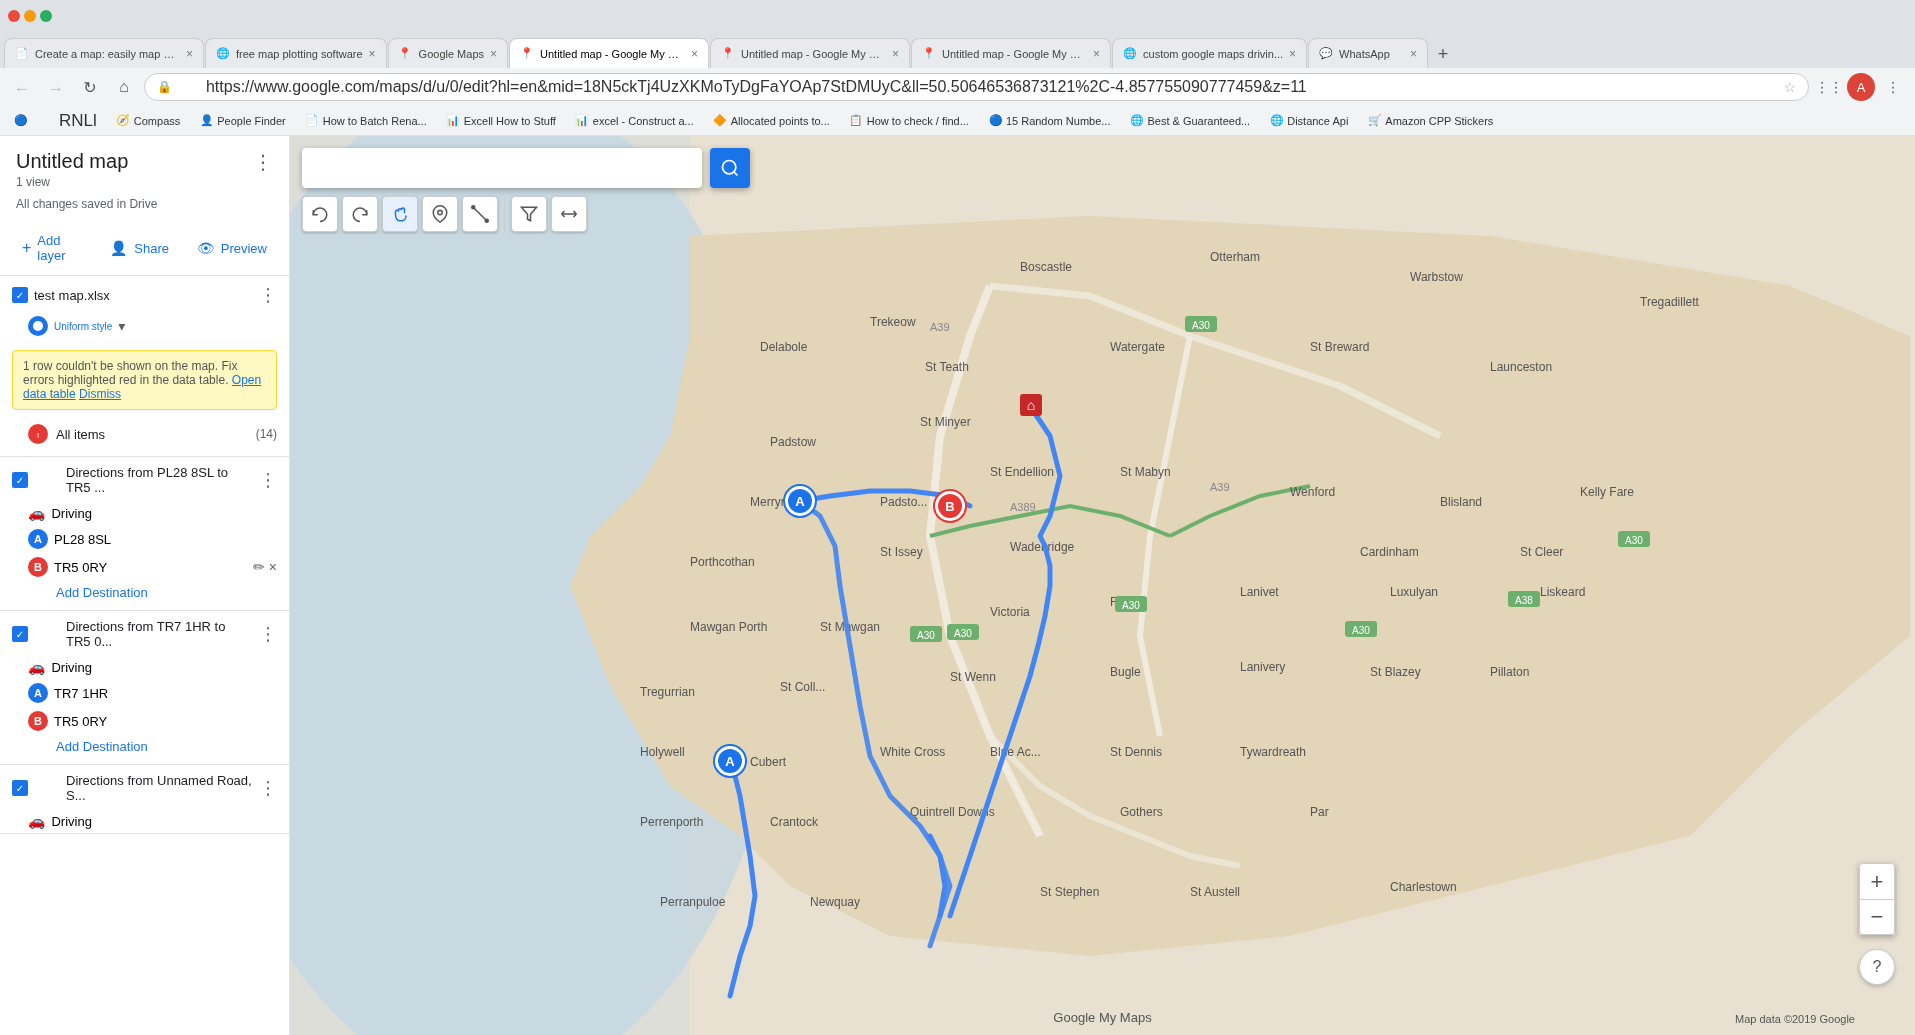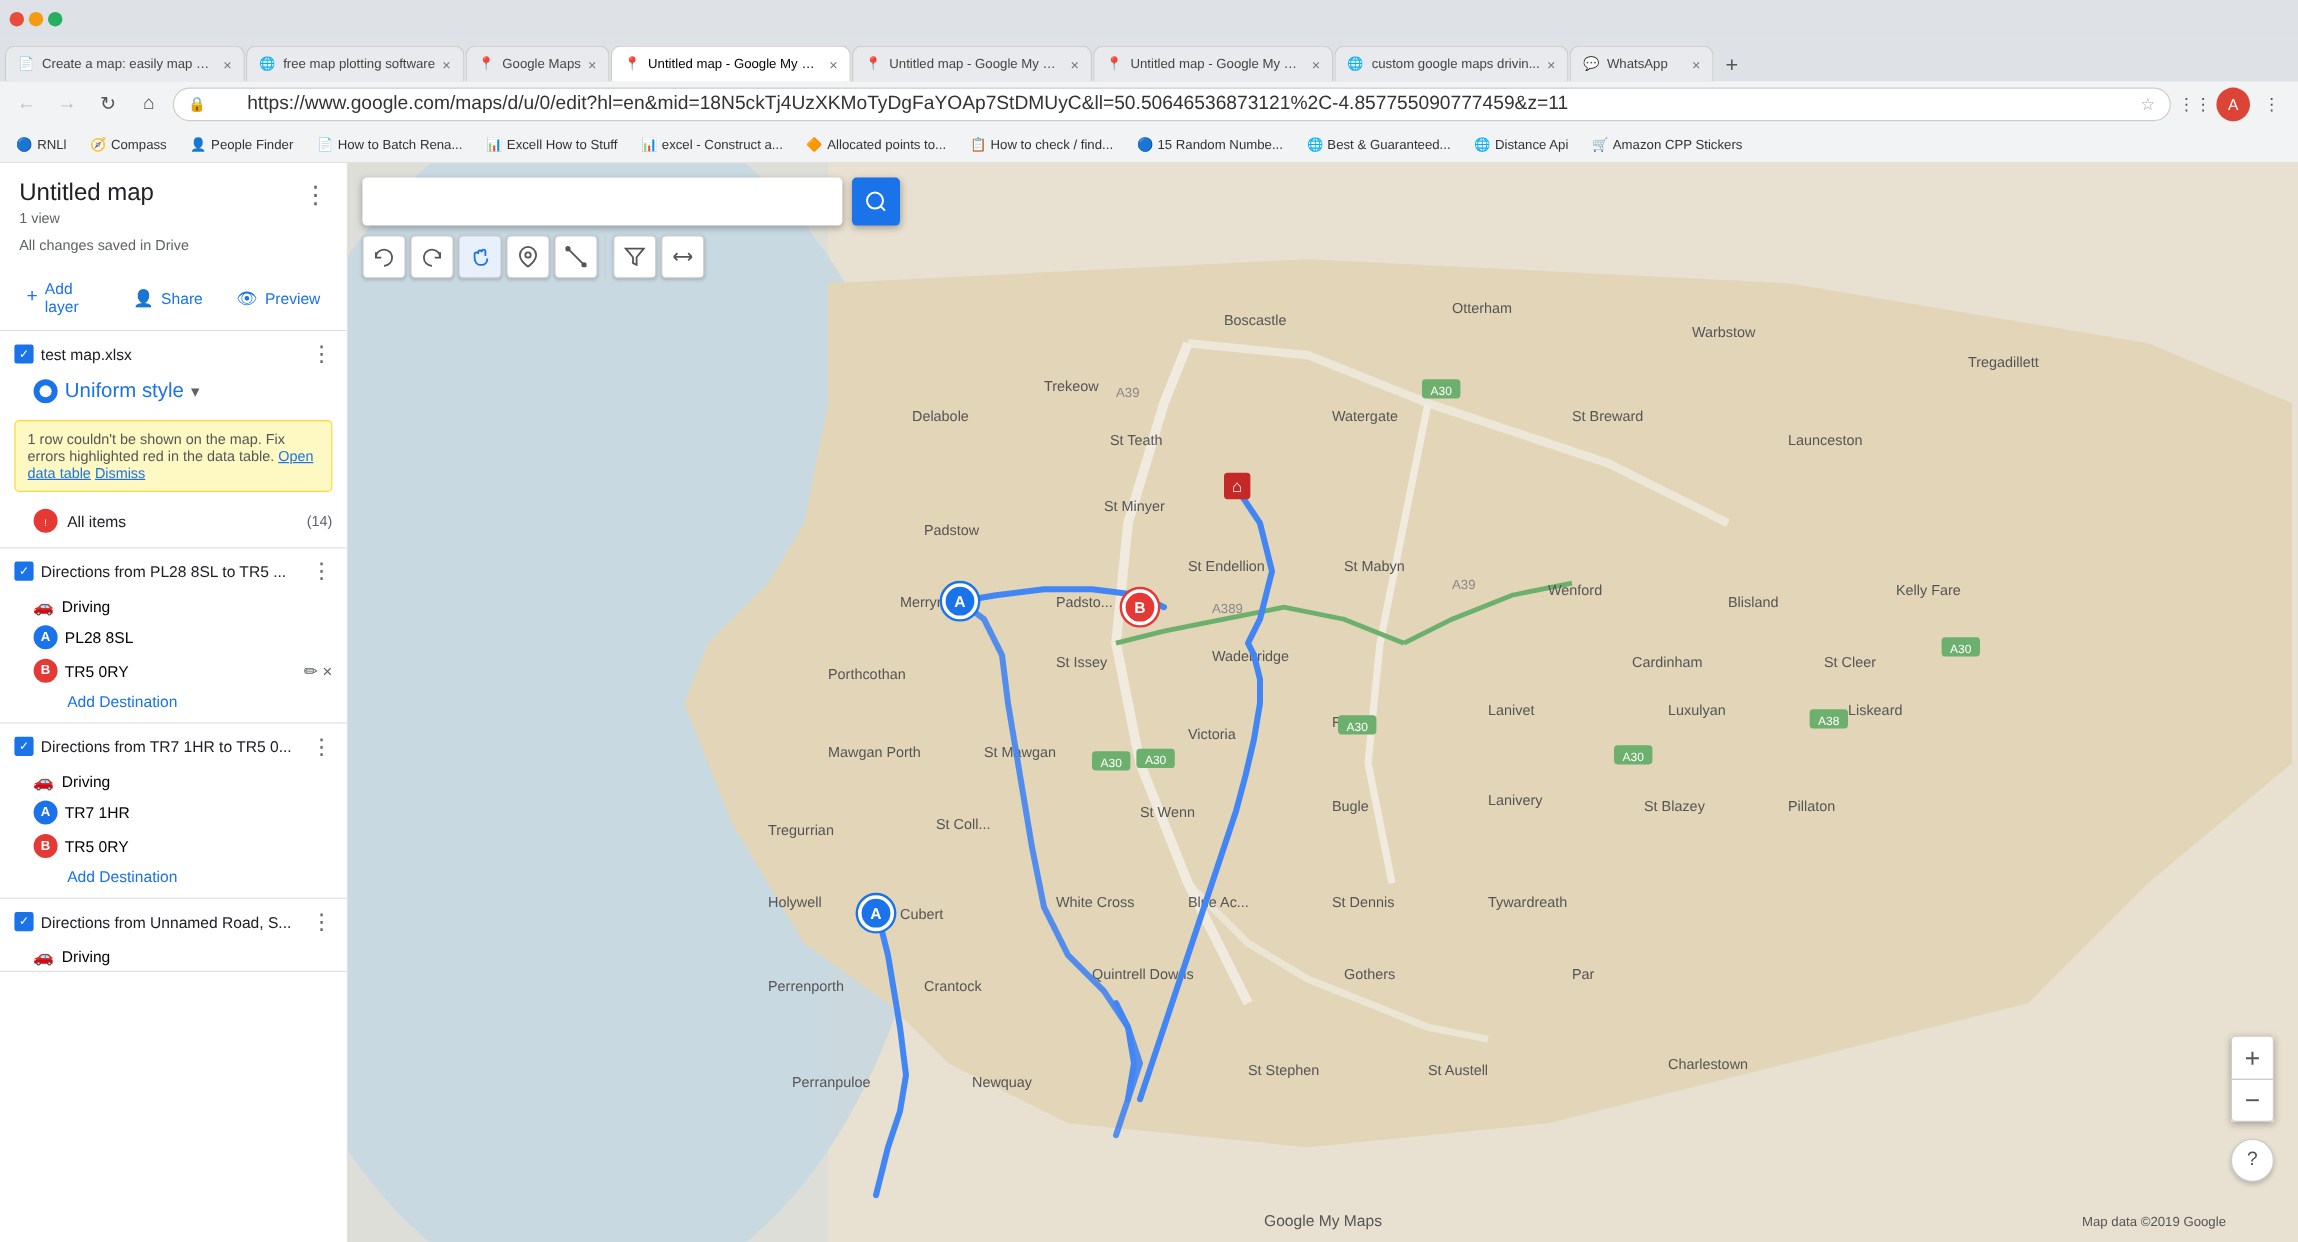--- a/index.html
+++ b/index.html
@@ -58,36 +58,36 @@
     
     .layer-section { border-bottom: 1px solid #e0e0e0; }
     .layer-header { display: flex; align-items: center; padding: 8px 12px; gap: 6px; cursor: pointer; }
     .layer-checkbox { width: 16px; height: 16px; border: 2px solid #5f6368; border-radius: 2px; display: flex; align-items: center; justify-content: center; flex-shrink: 0; }
     .layer-checkbox.checked { background: #1a73e8; border-color: #1a73e8; color: #fff; font-size: 10px; }
     .layer-name { flex: 1; font-size: 13px; color: #202124; }
     .layer-menu { color: #5f6368; font-size: 18px; cursor: pointer; }
 
     .uniform-style { display: flex; align-items: center; gap: 6px; padding: 2px 12px 8px 28px; }
     .uniform-icon { width: 20px; height: 20px; background: #1a73e8; border-radius: 50%; display: flex; align-items: center; justify-content: center; color: #fff; font-size: 10px; flex-shrink: 0; }
-    .uniform-label { font-size: 17px; color: #1a73e8; }
+    .uniform-label { font-size: 10px; color: #1a73e8; }
     .chevron-down { font-size: 14px; color: #5f6368; }
 
     .error-box { margin: 6px 12px; background: #fef9c3; border: 1px solid #fdd835; border-radius: 4px; padding: 8px 10px; font-size: 12px; color: #555; }
     .error-links { display: inline; }
     .error-link { color: #1a73e8; cursor: pointer; text-decoration: underline; }
 
     .all-items { display: flex; align-items: center; gap: 8px; padding: 8px 12px 12px 28px; }
     .all-items-icon { width: 20px; height: 20px; background: #e53935; border-radius: 50%; display: flex; align-items: center; justify-content: center; flex-shrink: 0; }
     .all-items-label { font-size: 13px; color: #202124; flex: 1; }
     .item-count { font-size: 12px; color: #5f6368; }
 
     
     .dir-layer { border-bottom: 1px solid #e0e0e0; }
     .dir-header { display: flex; align-items: center; padding: 8px 12px; gap: 6px; }
-    .dir-name { flex: 1; font-size: 13px; color: #202124; }
+    .dir-name { flex: 1; font-size: 13px; color: #202124; margin-left: 32px; }
     .dir-type { display: flex; align-items: center; gap: 6px; padding: 2px 12px 4px 28px; }
     .dir-icon { font-size: 14px; color: #1a73e8; }
     .dir-label { font-size: 13px; color: #000000; }
 
     .waypoint { display: flex; align-items: center; padding: 4px 12px 4px 28px; gap: 6px; }
     .wp-marker { width: 20px; height: 20px; border-radius: 50%; display: flex; align-items: center; justify-content: center; color: #fff; font-size: 11px; font-weight: bold; flex-shrink: 0; }
     .wp-marker.a { background: #1a73e8; }
     .wp-marker.b { background: #e53935; }
     .wp-label { flex: 1; font-size: 13px; color: #000000; }
     .wp-actions { display: flex; gap: 4px; }
@@ -193,21 +193,21 @@
     <div class="toolbar-icons">
       <div class="toolbar-icon">⋮⋮</div>
       <div class="toolbar-icon" style="width:28px;height:28px;background:#db4437;border-radius:50%;display:flex;align-items:center;justify-content:center;color:#fff;font-size:13px;">A</div>
       <div class="toolbar-icon">⋮</div>
     </div>
   </div>
 
   <div class="bookmarks-bar">
     <div class="bookmark-item">
       <span class="bookmark-favicon">🔵</span>
-      <span style="font-size:11px;">RNLl</span>
+      <span style="font-size:17px;margin-left:28px;">RNLl</span>
     </div>
     <div class="bookmark-item">
       <span class="bookmark-favicon">🧭</span>
       <span>Compass</span>
     </div>
     <div class="bookmark-item">
       <span class="bookmark-favicon">👤</span>
       <span>People Finder</span>
     </div>
     <div class="bookmark-item">

